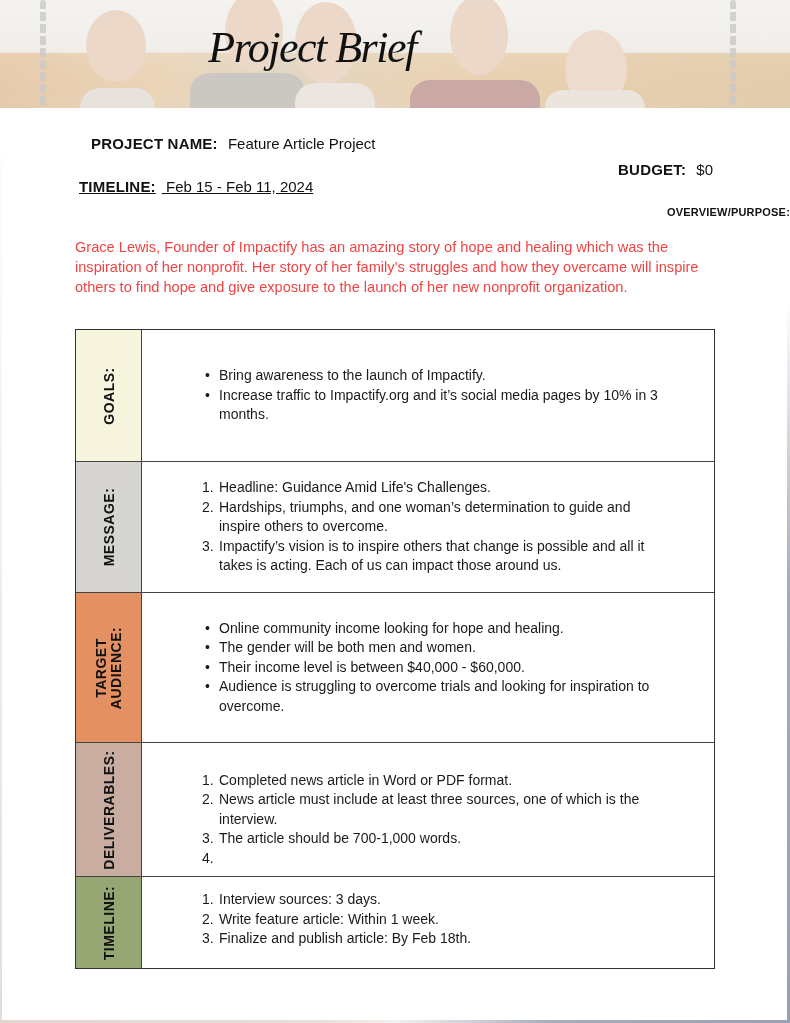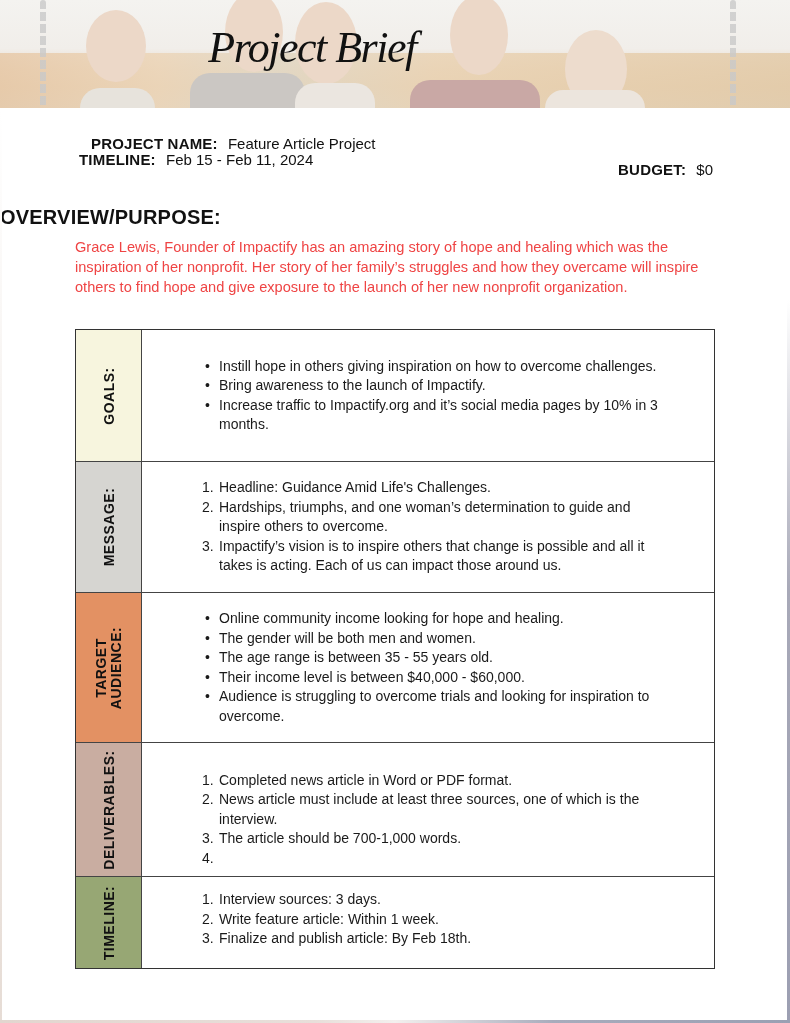--- a/index.html
+++ b/index.html
@@ -24,22 +24,22 @@
   .chain { position: absolute; top: 0; width: 6px; height: 108px;
     background: repeating-linear-gradient(to bottom, #c9c9c9 0 9px, transparent 9px 12px); opacity: .8; border-radius: 3px; }
   .banner-title { position: absolute; left: 0; width: 624px; top: 22px; text-align: center;
     font-family: "Liberation Serif", serif; font-style: italic; font-size: 44px; letter-spacing: -1.5px; color: #111; }
 
   
   .meta { position: absolute; font-size: 15px; }
   .meta .lbl { font-weight: bold; font-size: 15px; letter-spacing: 0.2px; margin-right: 6px; }
   .meta .val { font-weight: normal; }
 
-  .overview-title { position: absolute; top: 206px; left: 0; width: 790px; text-align: left;
-    font-weight: bold; font-size: 20px; letter-spacing: 0.2px; }
+  .overview-title { position: absolute; top: 206px; left: 0; width: 790px; text-align: right;
+    font-weight: bold; font-size: 11px; letter-spacing: 0.2px; }
   .overview-text { position: absolute; top: 237px; left: 75px; width: 650px; font-size: 14.6px; line-height: 20px; color: #ef4444; }
 
   
   .brief-table { position: absolute; left: 75px; top: 329px; width: 640px; border: 1px solid #333; }
   .row { display: flex; border-top: 1px solid #444; }
   .row:first-child { border-top: none; }
   .side { width: 66px; flex: none; border-right: 1px solid #444; position: relative; }
   .side-label { position: absolute; left: 50%; top: 50%; transform: translate(-50%, -50%) rotate(-90deg);
     white-space: nowrap; font-weight: bold; font-size: 14px; letter-spacing: 0.5px; text-align: center; line-height: 15px; color: #111; }
   .content { flex: 1; padding-left: 60px; display: flex; align-items: center; font-size: 14px; line-height: 19.5px; color: #1a1a1a; }
@@ -69,41 +69,40 @@
   <div class="head" style="left:565px; top:30px; width:62px; height:78px; background:#eddccd;"></div>
   <div class="shirt" style="left:545px; width:100px; height:18px; background:#ece5dd;"></div>
 
   <div class="banner-title">Project Brief</div>
 </div>
 
 <div class="meta" style="left:79px; top:135px;margin-left:12px;">
   <span class="lbl">PROJECT NAME:</span>
   <span class="val">Feature Article Project</span>
 </div>
-<div class="meta" style="left:79px; top:151px;">
+<div class="meta" style="left:79px; top:178px;text-decoration:underline;">
   <span class="lbl">TIMELINE:</span>
   <span class="val">Feb 15 - Feb 11, 2024</span>
 </div>
 <div class="meta" style="right:77px; top:161px;">
   <span class="lbl">BUDGET:</span>
   <span class="val">$0</span>
 </div>
 
 <div class="overview-title">OVERVIEW/PURPOSE:</div>
 <div class="overview-text">Grace Lewis, Founder of Impactify has an amazing story of hope and healing which was the inspiration of her nonprofit. Her story of her family’s struggles and how they overcame will inspire others to find hope and give exposure to the launch of her new nonprofit organization.</div>
 
 <div class="brief-table">
 
   <div class="row" style="height:131px;">
     <div class="side" style="background:#f7f5de;">
       <div class="side-label">GOALS:</div>
     </div>
     <div class="content">
       <ul>
-        <li>Instill hope in others giving inspiration on how to overcome challenges.</li>
         <li>Bring awareness to the launch of Impactify.</li>
         <li>Increase traffic to Impactify.org and it’s social media pages by 10% in 3 months.</li>
       </ul>
     </div>
   </div>
 
   <div class="row" style="height:131px;">
     <div class="side" style="background:#d6d5d1;">
       <div class="side-label">MESSAGE:</div>
     </div>
@@ -120,21 +119,20 @@
     <div class="side" style="background:#e39163;">
       <div class="side-label">
         <div>TARGET</div>
         <div>AUDIENCE:</div>
       </div>
     </div>
     <div class="content">
       <ul>
         <li>Online community income looking for hope and healing.</li>
         <li>The gender will be both men and women.</li>
-        <li>The age range is between 35 - 55 years old.</li>
         <li>Their income level is between $40,000 - $60,000.</li>
         <li>Audience is struggling to overcome trials and looking for inspiration to overcome.</li>
       </ul>
     </div>
   </div>
 
   <div class="row" style="height:134px;">
     <div class="side" style="background:#c9ada1;">
       <div class="side-label">DELIVERABLES:</div>
     </div>

